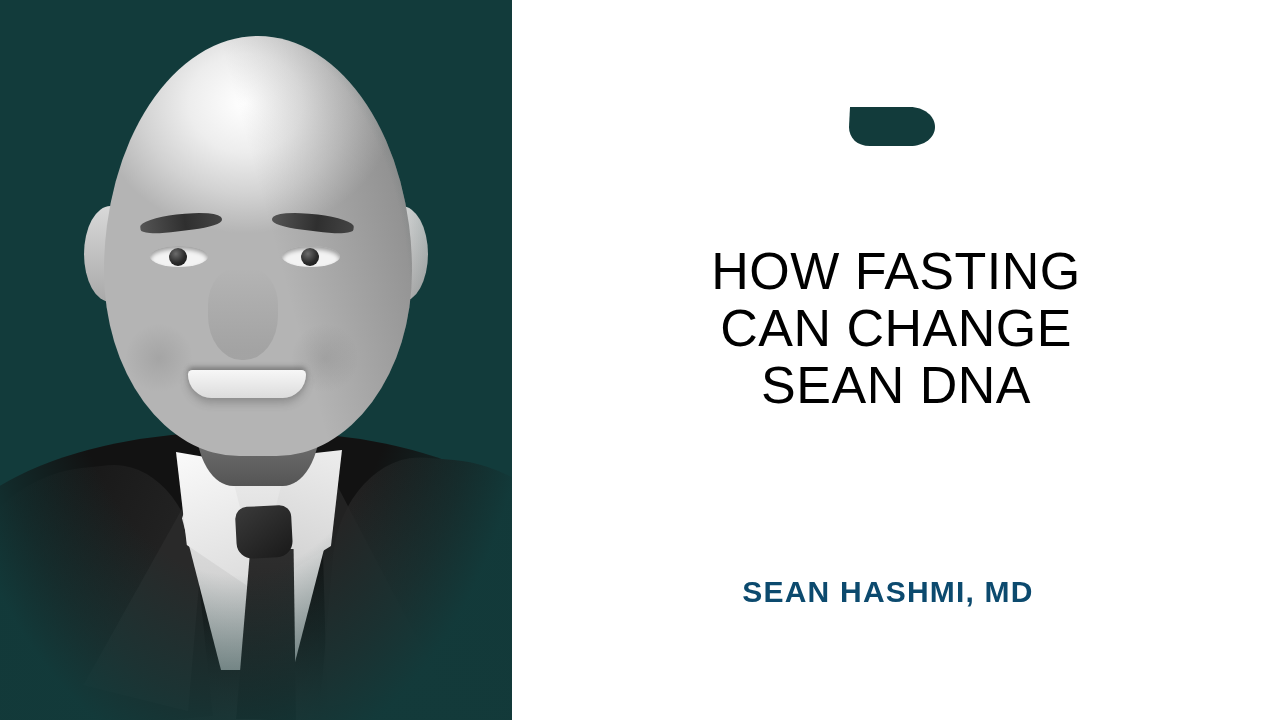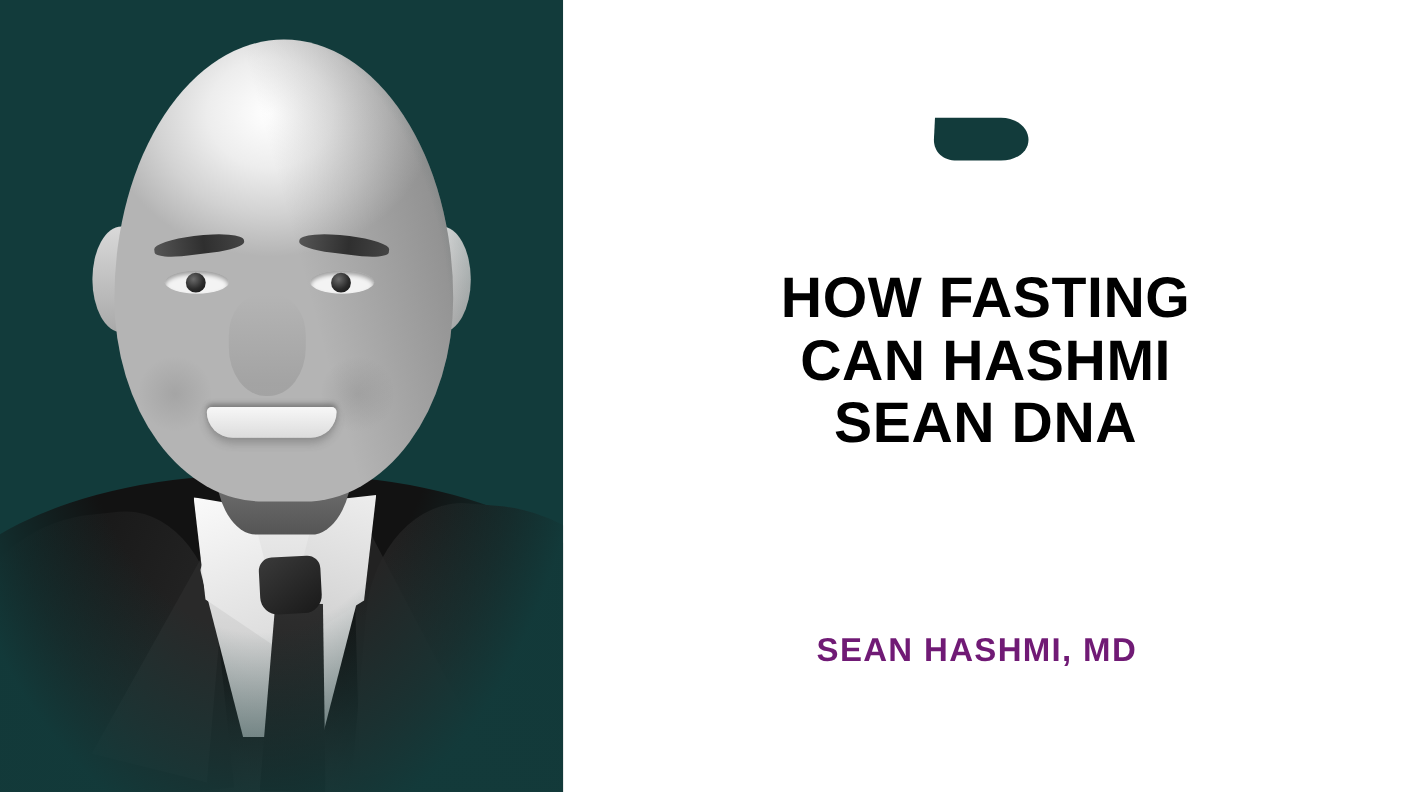--- a/index.html
+++ b/index.html
@@ -234,32 +234,32 @@
     position: absolute;
     left: 0;
     top: 243px;
     width: 768px;
     text-align: center;
   }
   .title-line {
     display: block;
     color: #000000;
     font-size: 52px;
-    font-weight: 700;
+    font-weight: 400;
     letter-spacing: 0.5px;
     line-height: 57px;
     white-space: nowrap;
   }
   .subtitle {
     position: absolute;
     left: 0;
     top: 573px;
     width: 752px;
     text-align: center;
-    color: #701a75;
+    color: #0c4a6e;
     font-size: 30px;
     font-weight: 700;
     letter-spacing: 1.2px;
     line-height: 38px;
     white-space: nowrap;
   }
 </style>
 </head>
 <body>
 
@@ -310,20 +310,20 @@
   </div>
 
   <div class="right-panel">
 
     <svg class="leaf-logo" viewBox="0 0 88 44" aria-hidden="true">
       <path d="M2 3 H62 C76 3 87 12 87 23 C87 34 76 42 62 42 H22 C9 42 1 34 1 23 Z" fill="#123b3b"></path>
     </svg>
 
     <div class="title-block">
       <span class="title-line">HOW FASTING</span>
-      <span class="title-line">CAN HASHMI</span>
+      <span class="title-line">CAN CHANGE</span>
       <span class="title-line">SEAN DNA</span>
     </div>
 
     <div class="subtitle">SEAN HASHMI, MD</div>
 
   </div>
 </div>
 
 </body></html>

